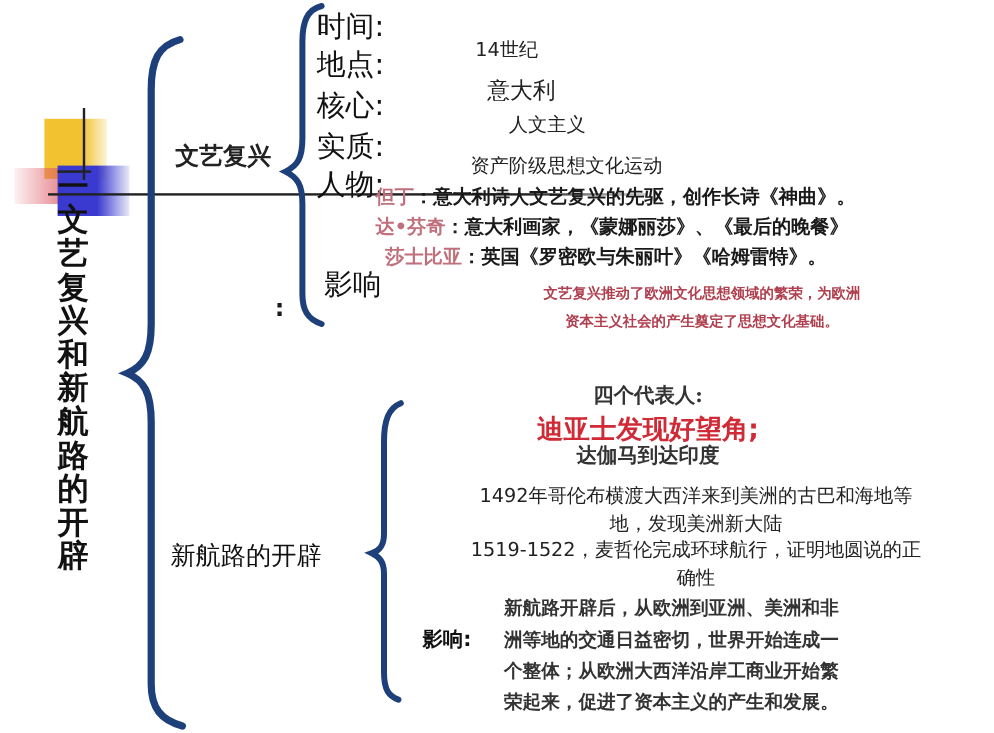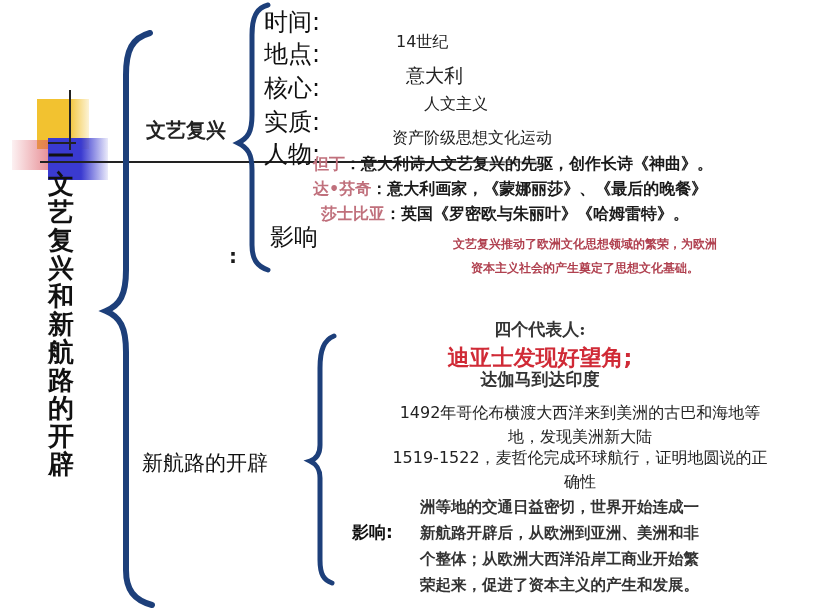--- a/index.html
+++ b/index.html
@@ -96,17 +96,17 @@
   <div style="line-height:24px;">1492年哥伦布横渡大西洋来到美洲的古巴和海地等</div>
   <div style="line-height:24px;">地，发现美洲新大陆</div>
 </div>
 <div class="abs center-block" style="left:335px; top:446px; width:490px; font-size:16px; color:#222;">
   <div style="line-height:24px;">1519-1522，麦哲伦完成环球航行，证明地圆说的正</div>
   <div style="line-height:24px;">确性</div>
 </div>
 
 <div class="abs" style="left:352px; top:521px; font-size:17px; font-weight:bold; color:#111;">影响:</div>
 <div class="abs serif" style="left:420px; top:494px; font-size:15.5px; line-height:26px; color:#333;">
+  <div>新航路开辟后，从欧洲到亚洲、美洲和非</div>
   <div>洲等地的交通日益密切，世界开始连成一</div>
-  <div>新航路开辟后，从欧洲到亚洲、美洲和非</div>
   <div>个整体；从欧洲大西洋沿岸工商业开始繁</div>
   <div>荣起来，促进了资本主义的产生和发展。</div>
 </div>
 
 </body></html>

